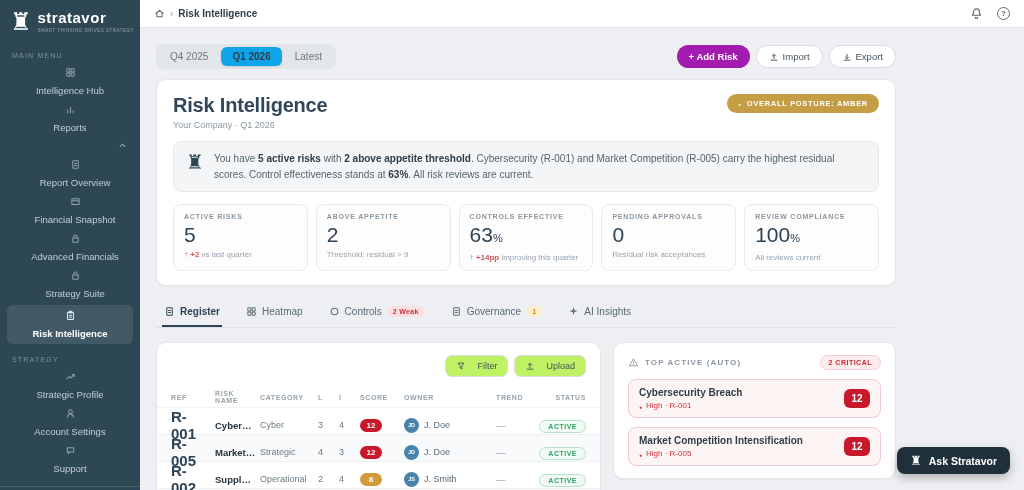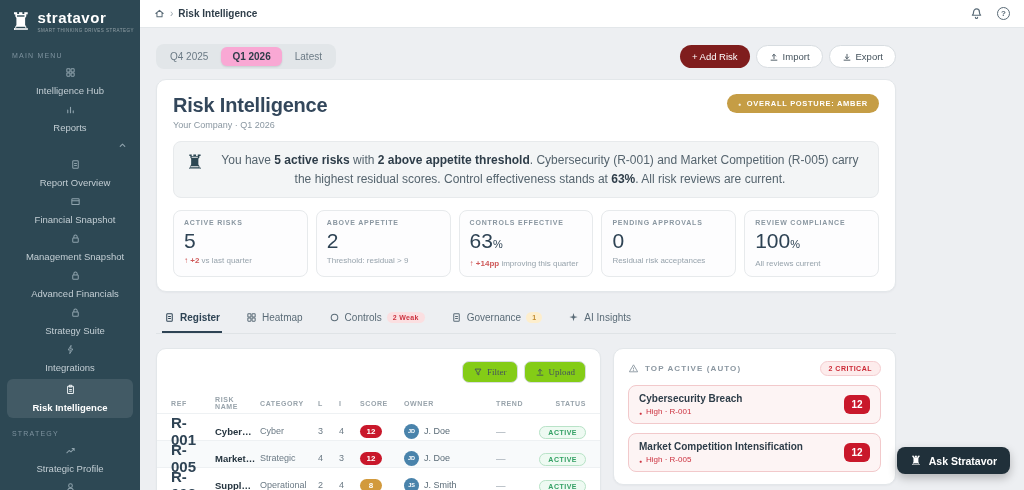--- a/index.html
+++ b/index.html
@@ -37,38 +37,38 @@
   .top-icons { margin-left:auto; display:flex; align-items:center; gap:14px; }
   .top-icons .ic { width:13px; height:13px; color:#5a6b77; cursor:pointer; }
   .help-circ { width:13px; height:13px; border:1.2px solid #5a6b77; border-radius:50%; color:#5a6b77; font-size:8px; font-weight:700; display:flex; align-items:center; justify-content:center; cursor:pointer; }
 
   .content { padding:16px 0 0 16px; width:756px; }
 
   
   .toolrow { display:flex; align-items:center; }
   .chipbar { background:#e2e6e9; border-radius:8px; padding:3px; display:flex; gap:2px; }
   .chip { font-size:10px; color:#6b7a85; padding:4px 11px; border-radius:6px; cursor:pointer; }
-  .chip.active { background:#f9a8d4; color:#2e3d49; font-weight:700; box-shadow:0 1px 2px rgba(16,24,40,.12); }
+  .chip.active { background:#0ea5e9; color:#2e3d49; font-weight:700; box-shadow:0 1px 2px rgba(16,24,40,.12); }
   .toolbtns { margin-left:auto; display:flex; gap:6px; }
   .btn { display:flex; align-items:center; gap:4px; font-size:9.5px; border-radius:14px; padding:5px 12px; cursor:pointer; }
   .btn .ic { width:10px; height:10px; }
-  .btn-dark { background:#7f1d1d; color:#fff; font-weight:400; }
+  .btn-dark { background:#a21caf; color:#fff; font-weight:700; }
   .btn-light { background:#fff; color:#44525c; border:1px solid #d8dde1; }
 
   
   .card { background:#fff; border:1px solid #e3e7ea; border-radius:10px; box-shadow:0 1px 2px rgba(16,24,40,.04); }
   .hero { margin-top:10px; padding:14px 16px; }
   .hero-top { display:flex; align-items:flex-start; }
   .hero-title { font-size:20px; font-weight:600; color:#33475b; letter-spacing:-.2px; }
   .hero-sub { font-size:9px; color:#8a97a1; margin-top:3px; }
   .posture { margin-left:auto; background:#c59d45; color:#fff; font-size:7.5px; font-weight:700; letter-spacing:.7px; border-radius:11px; padding:5px 11px; display:flex; align-items:center; gap:5px; }
   .posture .dot { font-size:5px; opacity:.85; }
   .banner { margin-top:11px; background:#f3f5f6; border:1px solid #e7eaec; border-radius:8px; padding:9px 12px; display:flex; gap:10px; align-items:flex-start; }
   .banner-rook { font-size:20px; line-height:22px; color:#2d4854; }
-  .banner-text { font-size:12px; color:#55646e; line-height:1.55;text-align:center; }
+  .banner-text { font-size:10px; color:#55646e; line-height:1.55; }
   .banner-text b { color:#2e3d49; }
   .kpirow { display:flex; gap:8px; margin-top:12px; }
   .kpi { flex:1; border:1px solid #e7eaec; border-radius:8px; padding:8px 10px; background:#fdfdfe; }
   .kpi-label { font-size:7px; letter-spacing:.8px; color:#8a97a1; font-weight:700; }
   .kpi-value { font-size:21px; color:#2e4354; font-weight:500; margin-top:3px; line-height:24px; }
   .kpi-unit { font-size:11px; }
   .kpi-sub { font-size:8px; color:#97a3ac; margin-top:3px; }
   .kpi-sub .delta { color:#cf5a5a; font-weight:700; }
 
   
@@ -80,21 +80,21 @@
   .tbadge.red { background:#fbdfe1; color:#cc3340; }
   .tbadge.amber { background:#fdeecd; color:#c08a2d; }
 
   
   .lower { display:flex; gap:12px; margin-top:14px; align-items:flex-start; }
   .register { flex:0 0 445px; padding:12px 0 0 0; overflow:hidden; }
   .reg-head { display:flex; align-items:flex-start; padding:0 14px; }
   .reg-title { font-size:8px; font-weight:700; letter-spacing:1.2px; color:#8b97a1; }
   .reg-sub { font-size:8px; color:#9aa5ae; margin-top:4px; }
   .reg-btns { margin-left:auto; display:flex; gap:6px; }
-  .mini-btn { display:flex; align-items:center; gap:4px; font-size:9px; color:#44525c; background:#84cc16; border:1px solid #d8dde1; border-radius:7px; padding:5px 10px; cursor:pointer;font-family:Liberation Serif, serif; }
+  .mini-btn { display:flex; align-items:center; gap:11px; font-size:9px; color:#44525c; background:#bef264; border:1px solid #d8dde1; border-radius:7px; padding:5px 10px; cursor:pointer; }
   .mini-btn .ic { width:10px; height:10px; }
   .thead,.trow { display:grid; grid-template-columns:40px minmax(0,1fr) 54px 17px 17px 40px 88px 34px 52px; align-items:center; column-gap:4px; padding:0 14px; }
   .thead { margin-top:10px; height:20px; font-size:7px; font-weight:700; letter-spacing:.6px; color:#98a3ab; }
   .trow { height:27px; border-top:1px solid #eef1f3; font-size:9.5px; }
   .trow:nth-child(even) { background:#f8fafb; }
   .c-ref { font-weight:700; color:#2e4354; font-size:15px; }
   .c-name { font-weight:700; color:#24333e; font-size:9.5px; white-space:nowrap; overflow:hidden; text-overflow:ellipsis; }
   .c-cat,.c-num { color:#6b7a85; font-size:9px; }
   .score { width:22px; height:13px; border-radius:7px; color:#fff; font-size:8px; font-weight:800; display:flex; align-items:center; justify-content:center; }
   .score.red { background:#c9182b; }
@@ -235,39 +235,27 @@
     <div class="sitem sub">
       <svg class="ic">
           <use href="#i-card"></use>
         </svg>
       <span>Financial Snapshot</span>
     </div>
     <div class="sitem sub">
       <svg class="ic">
           <use href="#i-lock"></use>
         </svg>
-      <span>Management Snapshot</span>
+      <span>Advanced Financials</span>
     </div>
     <div class="sitem sub">
       <svg class="ic">
           <use href="#i-lock"></use>
         </svg>
-      <span>Advanced Financials</span>
-    </div>
-    <div class="sitem sub">
-      <svg class="ic">
-          <use href="#i-lock"></use>
-        </svg>
       <span>Strategy Suite</span>
-    </div>
-    <div class="sitem">
-      <svg class="ic">
-          <use href="#i-bolt"></use>
-        </svg>
-      <span>Integrations</span>
     </div>
     <div class="sitem active">
       <svg class="ic">
           <use href="#i-clip"></use>
         </svg>
       <span>Risk Intelligence</span>
     </div>
 
     <div class="ssection">STRATEGY</div>
     <div class="sitem">

